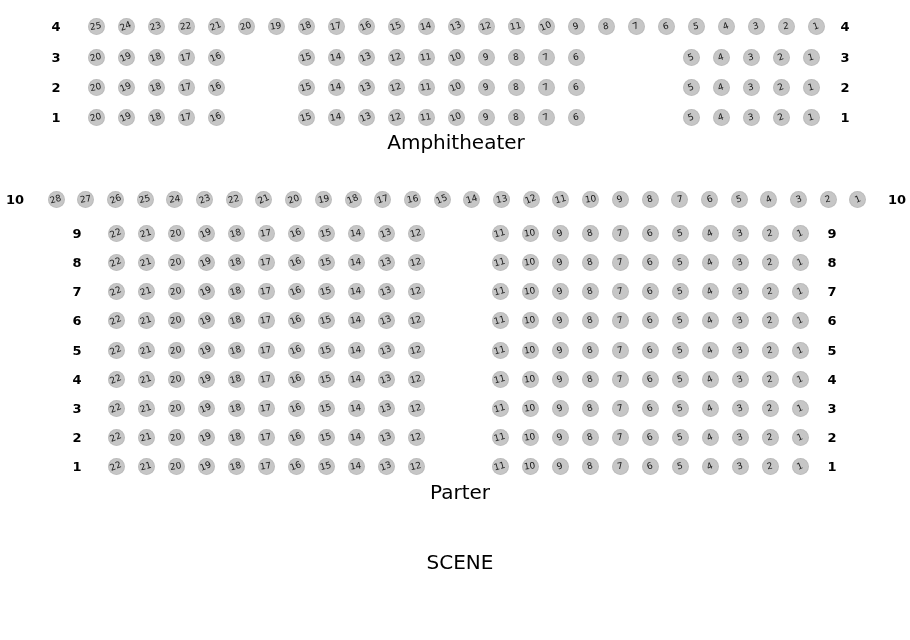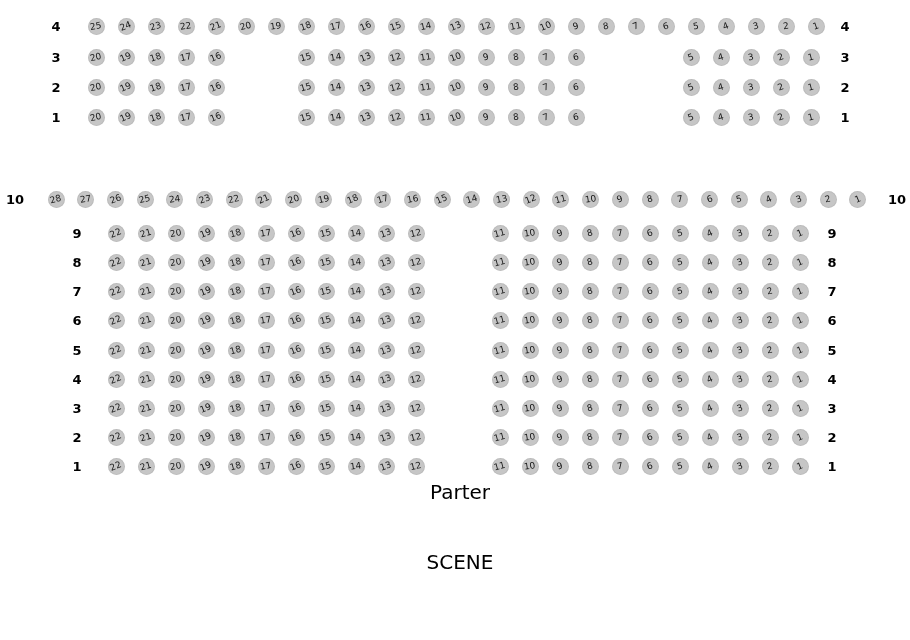--- a/index.html
+++ b/index.html
@@ -44,20 +44,21 @@
     white-space: nowrap;
   }
   .label-amphitheater { left: 456px; top: 142px; }
   .label-parter { left: 460px; top: 492px; }
   .label-scene { left: 460px; top: 562px; }
 </style>
 </head>
 <body>
 
 <div id="stage">
+  <div class="section-label label-amphitheater">Amphitheater</div>
   <div class="section-label label-parter">Parter</div>
   <div class="section-label label-scene">SCENE</div>
 <div class="row-label" style="left: 56px; top: 26px;">4</div>
     <div class="row-label" style="left: 845px; top: 26px;">4</div>
     <div class="seat" style="left: 87.5px; top: 17.5px; width: 17px; height: 17px; background: rgb(198, 198, 198);">
       <span class="seat-num" style="color: rgb(22, 22, 22); transform: rotate(-10deg);">25</span>
     </div>
     <div class="seat" style="left: 117.5px; top: 17.5px; width: 17px; height: 17px; background: rgb(198, 198, 198);">
       <span class="seat-num" style="color: rgb(22, 22, 22); transform: rotate(-21deg);">24</span>
     </div>

